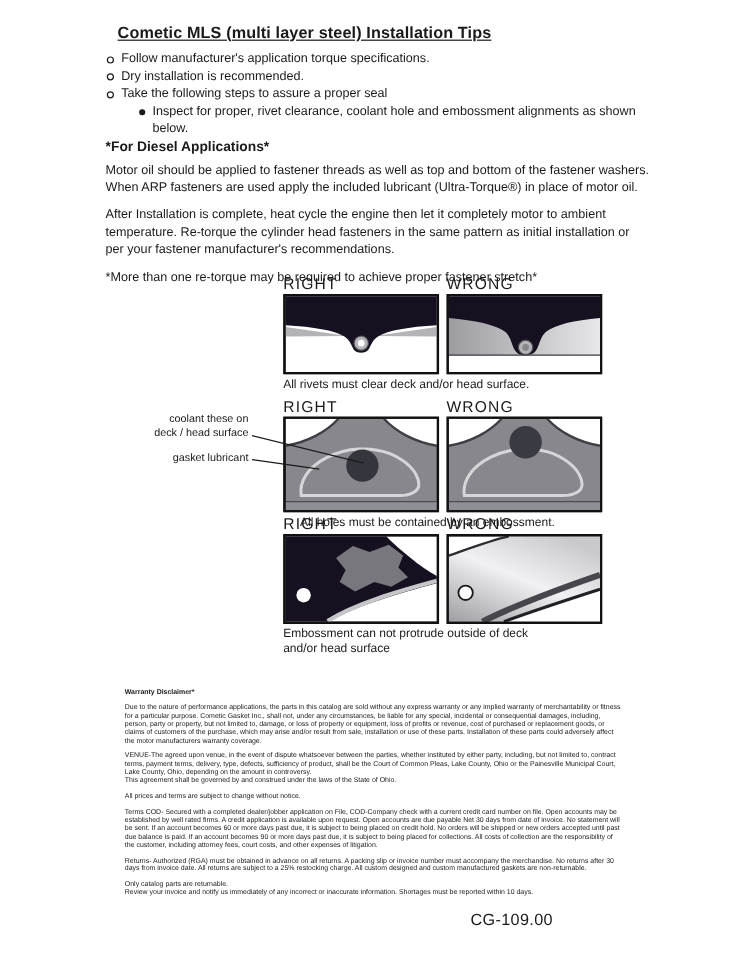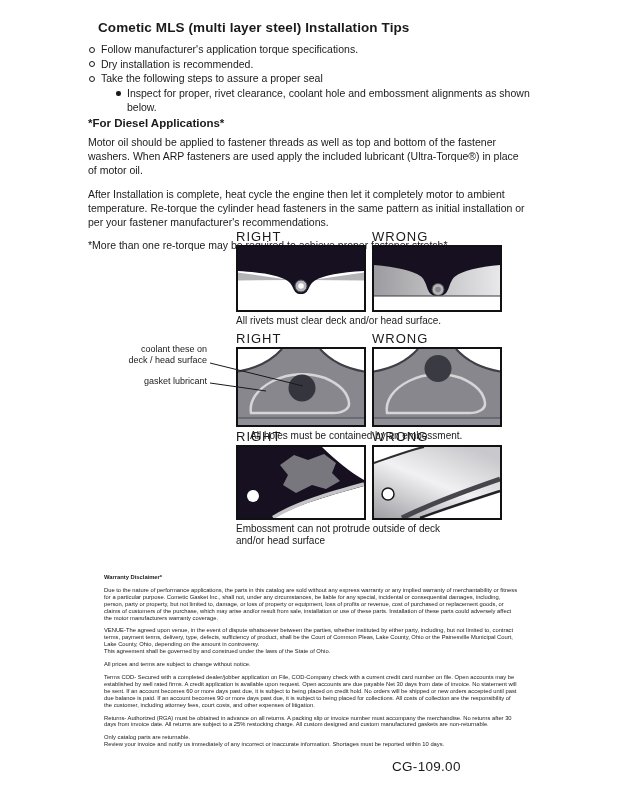--- a/index.html
+++ b/index.html
@@ -1,28 +1,28 @@
 <!DOCTYPE html>
 <html><head>
 <meta charset="utf-8">
 <style>
   html,body{margin:0;padding:0;}
   body{
     width:618px;height:800px;background:#ffffff;position:relative;overflow:hidden;
     font-family:"Liberation Sans", sans-serif;color:#1a1a1a;
   }
   .top{position:absolute;left:88px;top:20px;width:458px;}
-  .title{font-size:13.5px;font-weight:bold;margin:0 0 7px 10px;letter-spacing:0.1px;}
+  .title{font-size:13.5px;font-weight:bold;text-decoration:underline;margin:0 0 7px 10px;letter-spacing:0.1px;}
   .bullets{font-size:10.5px;line-height:14.6px;}
   .bullet-row{position:relative;padding-left:13px;}
   .omark{position:absolute;left:1px;top:4.8px;width:4px;height:4px;border:1px solid #1a1a1a;border-radius:50%;}
   .bullet-row.sub{padding-left:39px;}
   .fmark{position:absolute;left:28px;top:5.5px;width:4.5px;height:4.5px;background:#1a1a1a;border-radius:50%;}
   .diesel-heading{font-size:11.5px;font-weight:bold;margin:2px 0 6px 0;}
-  .para{font-size:10.5px;line-height:14.2px;margin:0 18px 9px 0;}
+  .para{font-size:10.5px;line-height:14.2px;margin:0 4px 9px 0;}
   .note{margin-top:3px;}
 
   .dgroup{position:absolute;left:236px;}
   #d1{top:229px;} #d2{top:331px;} #d3{top:429px;}
   .dlabels{display:flex;width:266px;margin-bottom:1px;}
   .dlabels span{width:130px;font-size:13px;letter-spacing:1px;}
   .dlabels span + span{margin-left:6px;}
   .panels{display:flex;gap:6px;}
   .caption{font-size:10px;margin-top:3px;line-height:12px;}
   #d2 .caption{margin-left:14px;}

